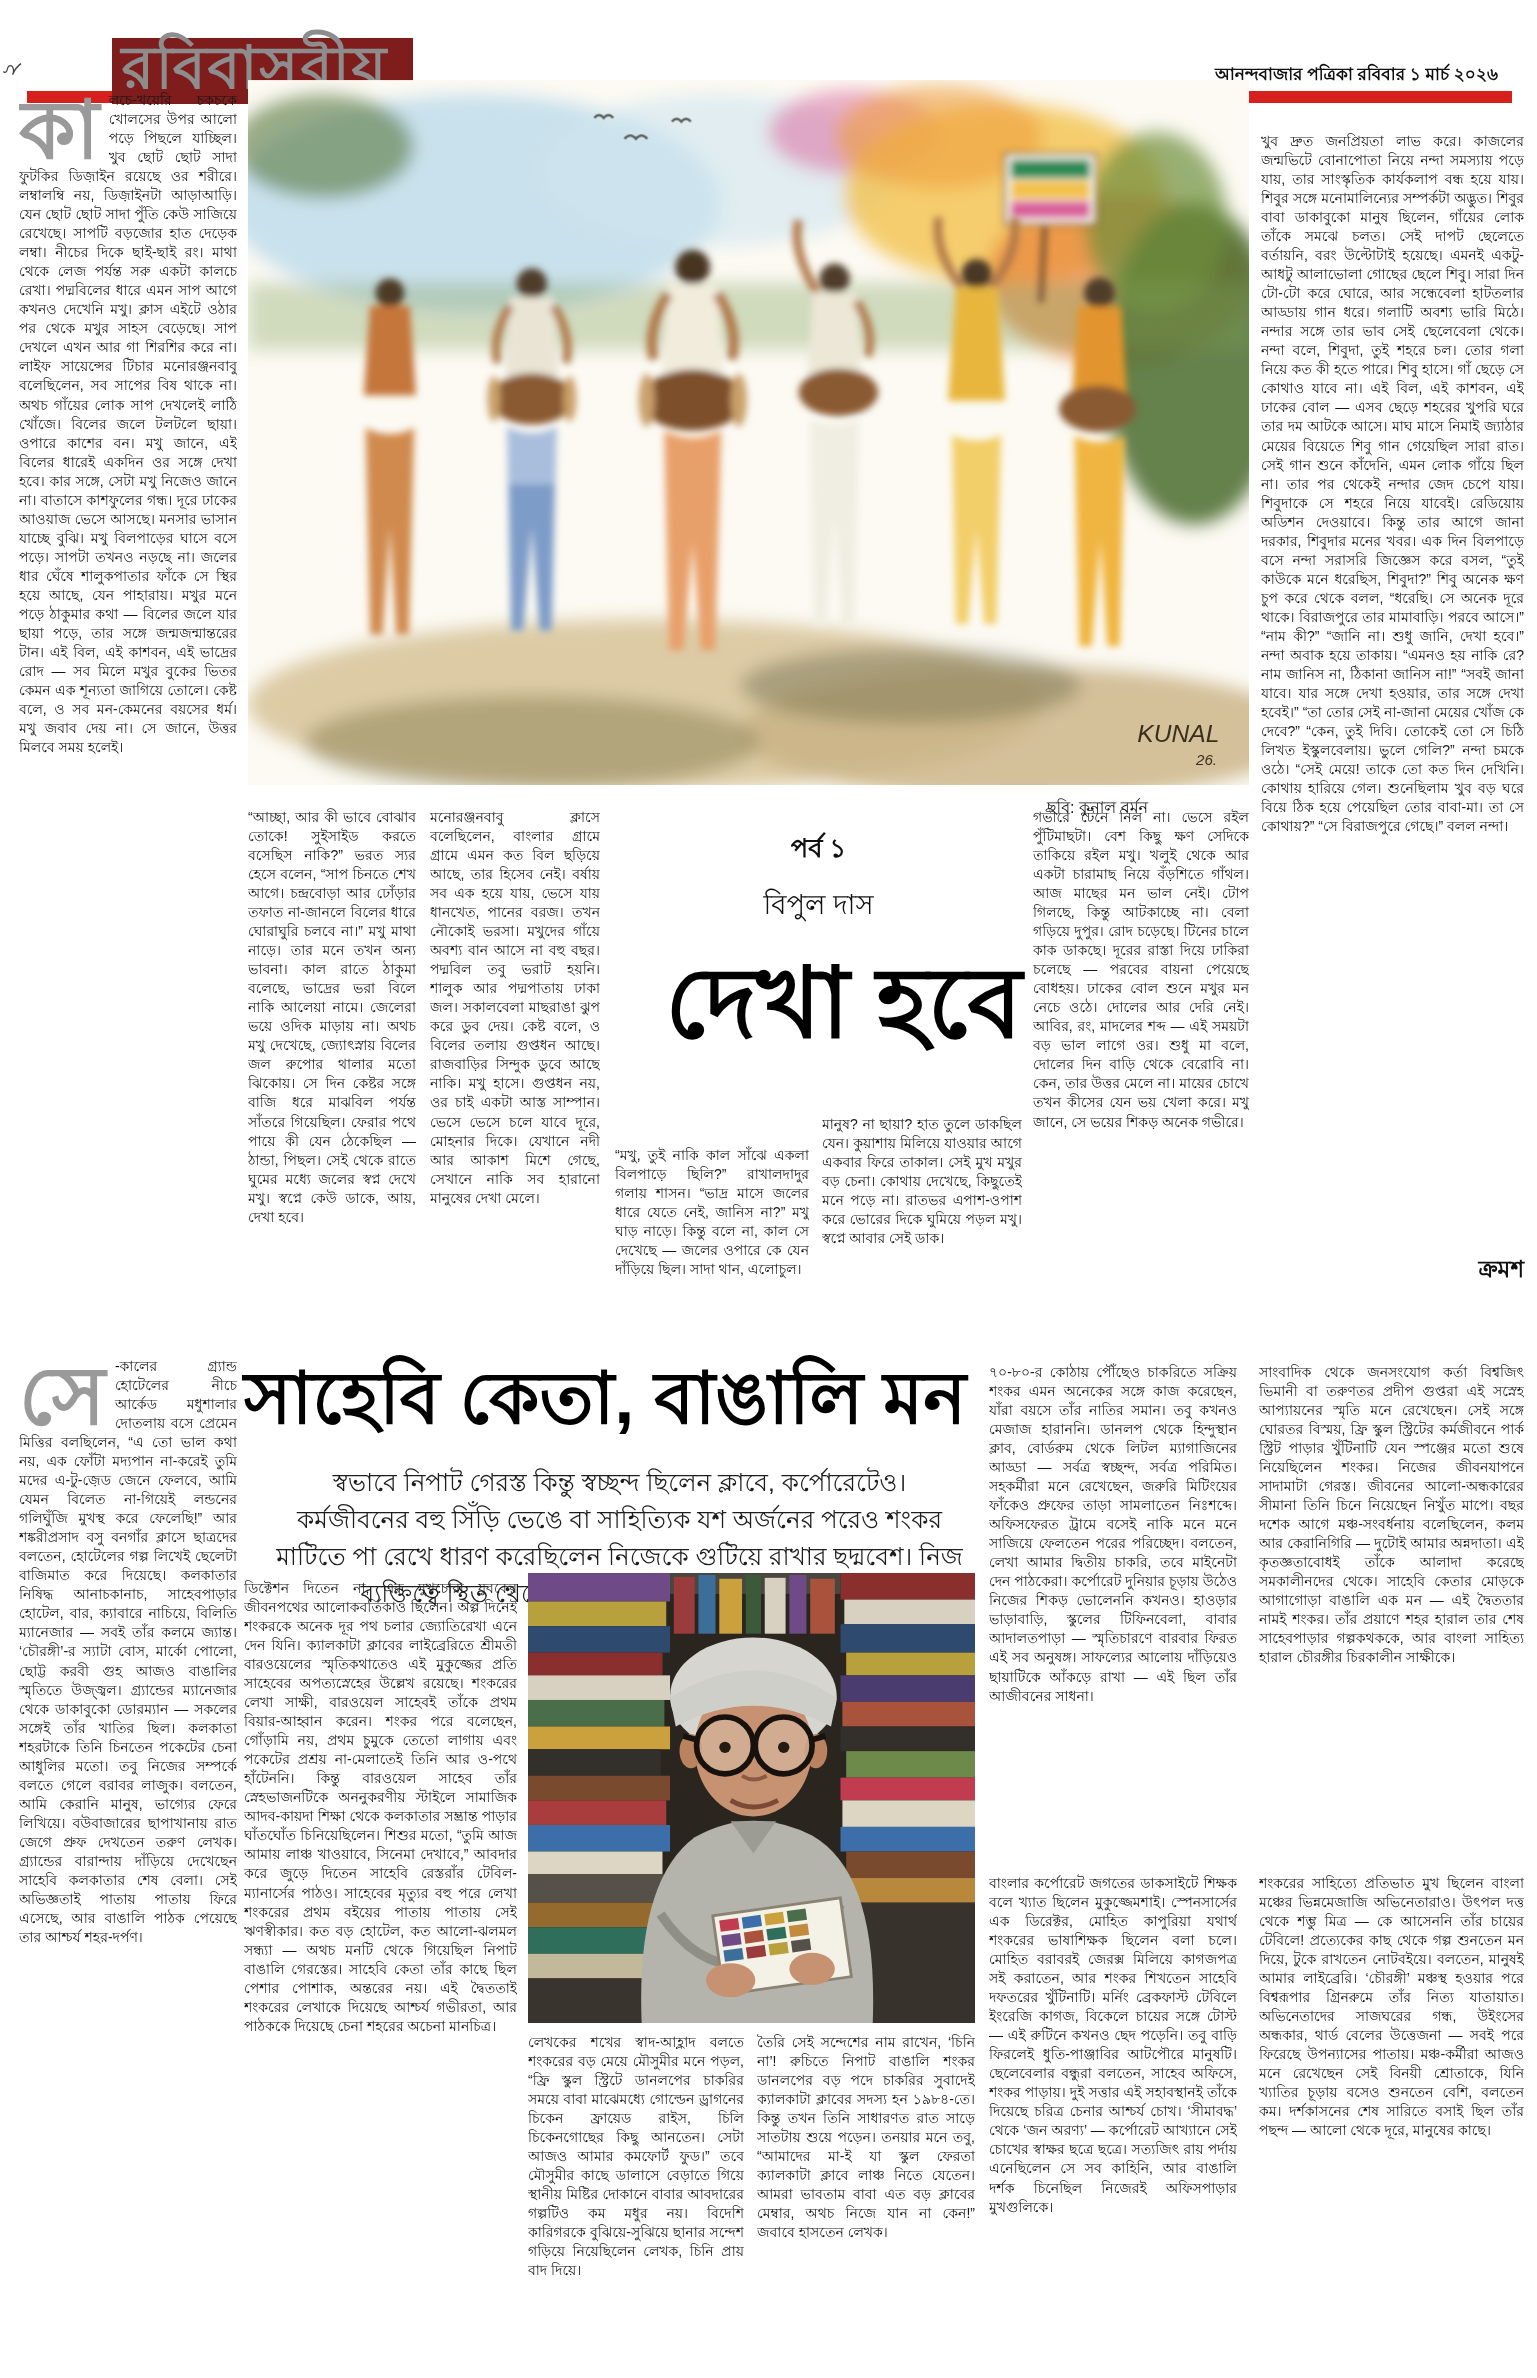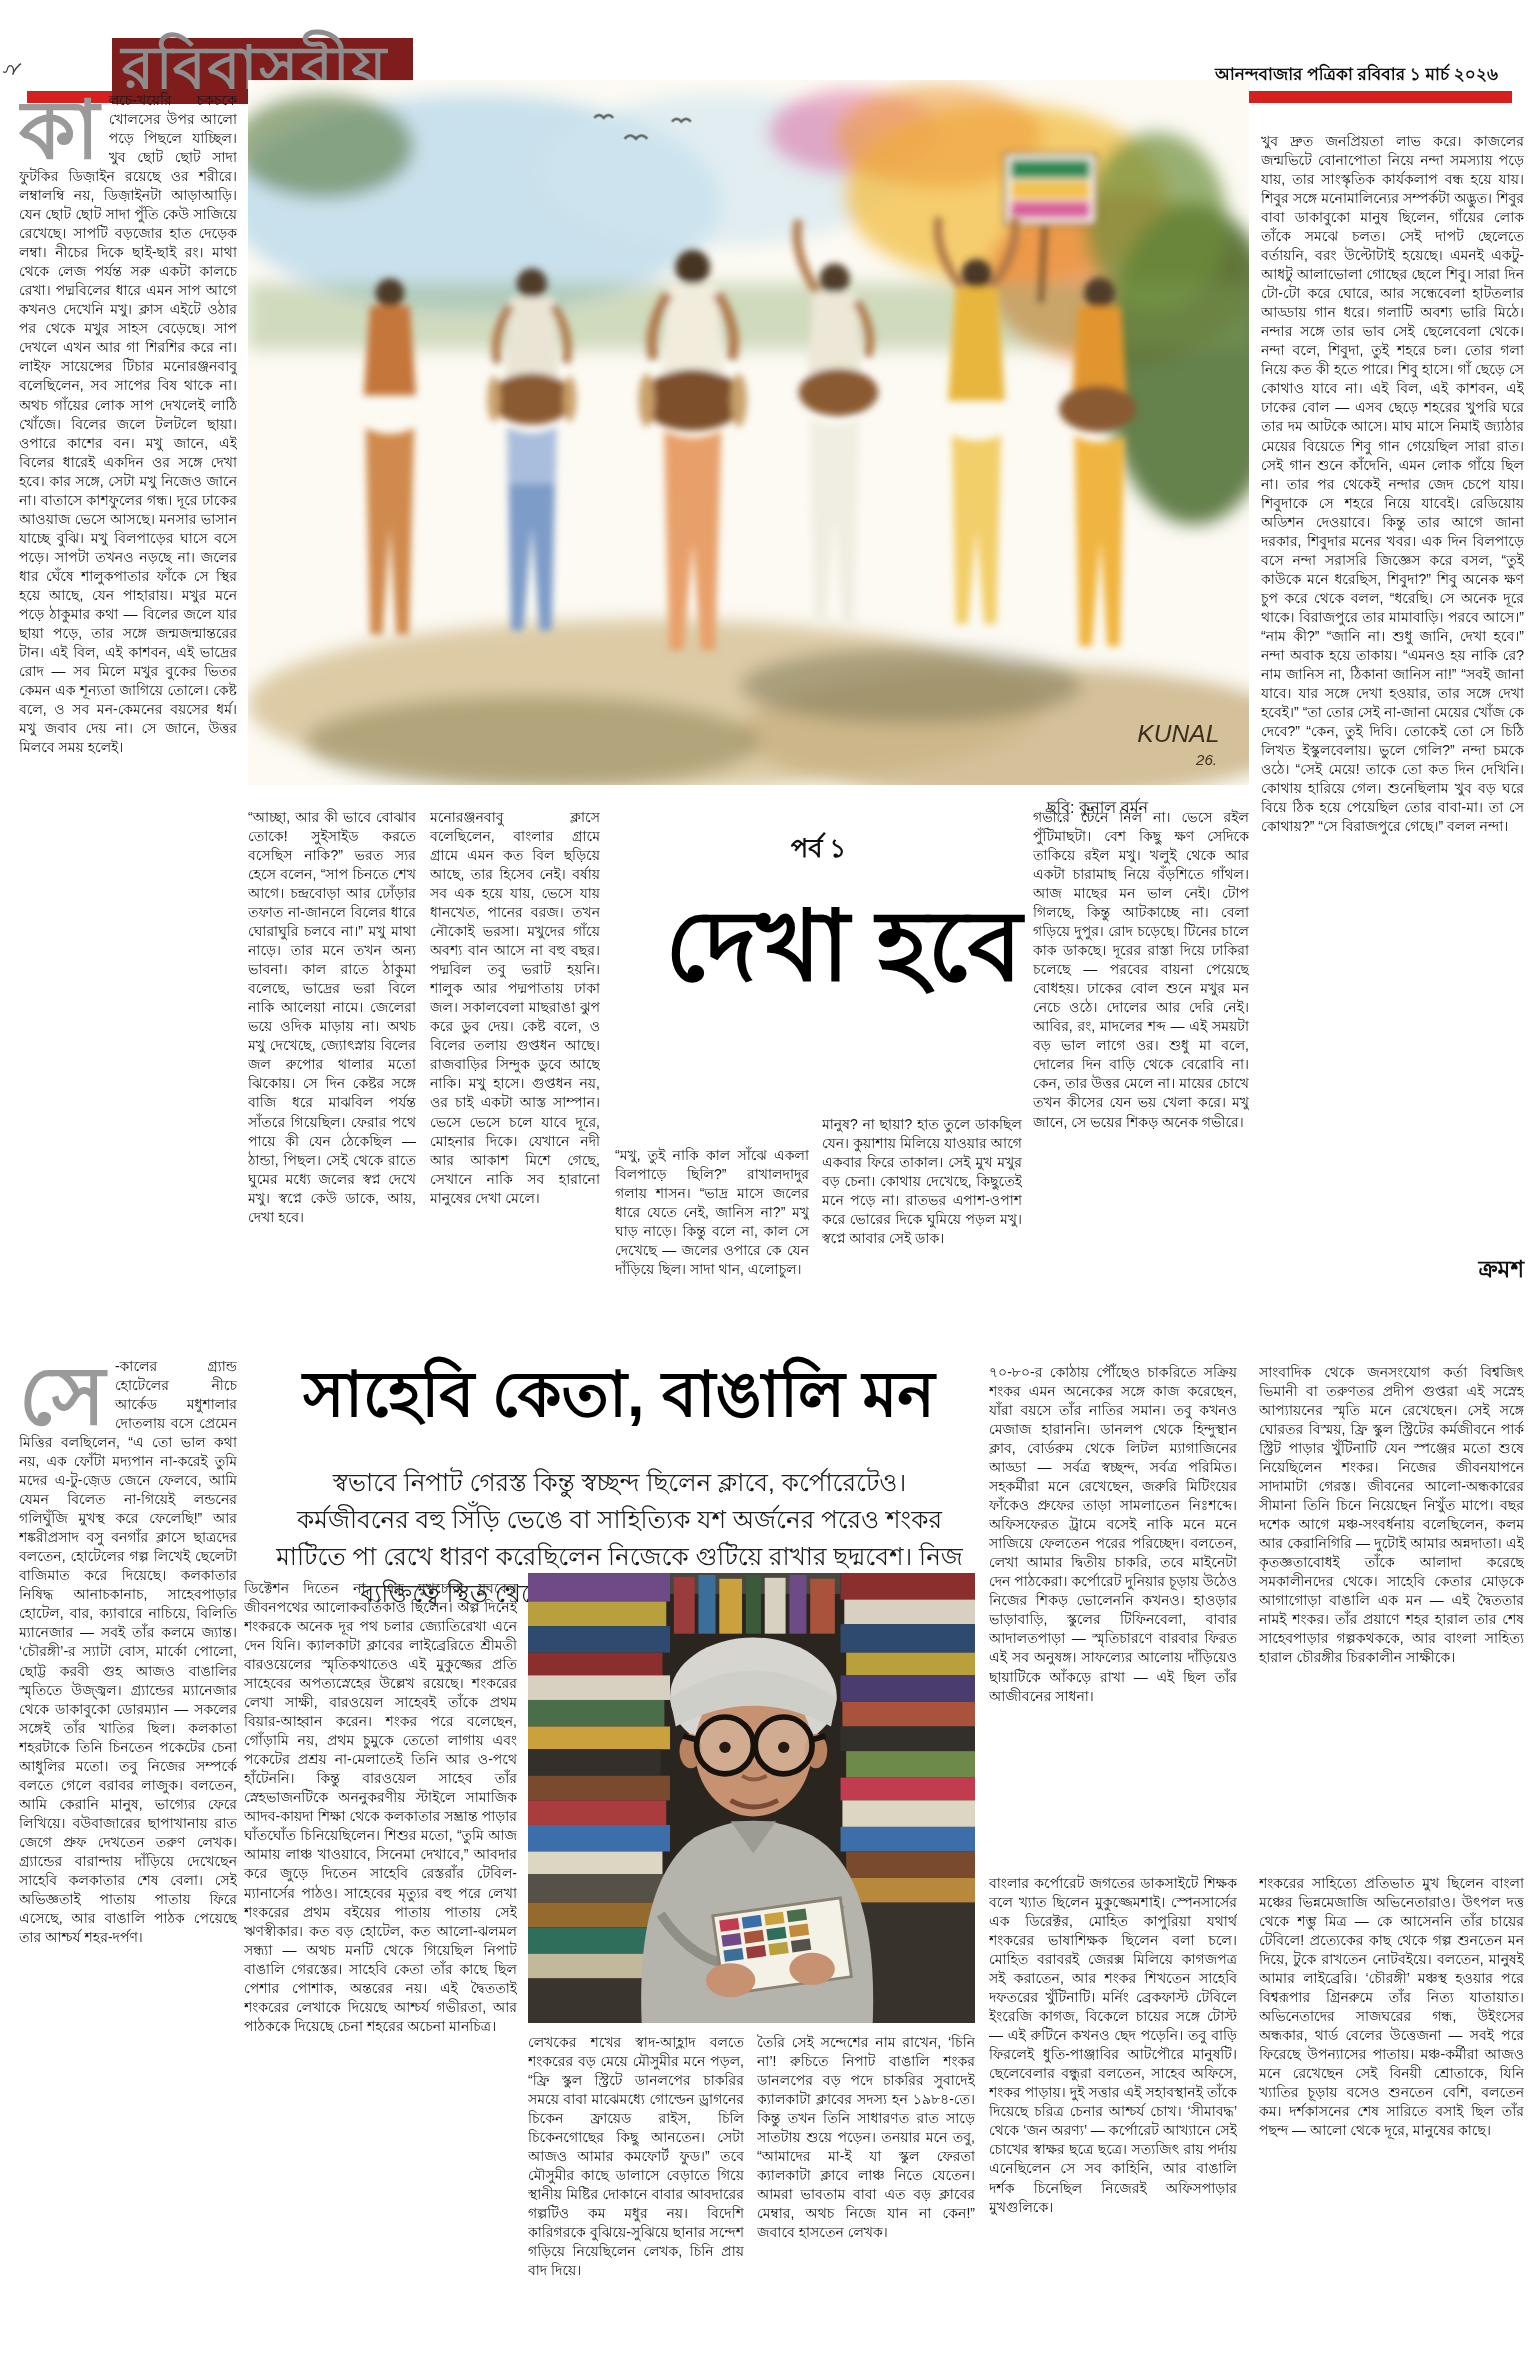--- a/index.html
+++ b/index.html
@@ -17,21 +17,21 @@
   .pageno{position:absolute;left:3.8px;top:49px;font-size:24.6px;color:#444;
           transform:rotate(-90deg);transform-origin:center}
   .edition{position:absolute;left:119px;top:79px;font-size:8.5px;color:#222;letter-spacing:0.9px}
   .dateline{position:absolute;right:40px;top:61px;font-size:17px;font-weight:bold;color:#111}
   .kicker{font-size:28px;font-weight:bold;color:#d7201d;text-align:center}
   .part{font-size:25.6px;font-weight:600;color:#111;text-align:center;margin-top:13.2px}
   .author{font-size:27.4px;color:#111;text-align:center;margin-top:11.4px}
   .novel-title{font-size:98px;font-weight:bold;color:#000;text-align:right;margin-top:24.6px;line-height:1}
   .credit{font-size:16px;font-weight:normal;color:#111;text-align:center}
   .kramash{font-size:23px;font-weight:bold;color:#111;text-align:right}
-  .feat-headline{font-size:63px;font-weight:bold;color:#000;text-align:center;line-height:1.05}
+  .feat-headline{font-size:72px;font-weight:bold;color:#000;line-height:1.05}
   .feat-deck{font-size:24.6px;line-height:1.5;color:#1d1d1d;text-align:center;font-weight:500}
   .feat-deck .byline{font-weight:bold;color:#000}
   svg{display:block}
 </style>
 </head>
 <body>
 
 <div class="redbar"></div>
 <div class="pageno">২</div>
 <div class="edition">XXCE</div>
@@ -143,20 +143,21 @@
 </svg>
 </div>
 
 <div class="abs credit" style="left:946px;top:795px;width:303px">ছবি: কুনাল বর্মন</div>
 
 <div class="abs bodytext" style="left:248px;top:808px;width:168px;height:464px">“আচ্ছা, আর কী ভাবে বোঝাব তোকে! সুইসাইড করতে বসেছিস নাকি?” ভরত স্যর হেসে বলেন, “সাপ চিনতে শেখ আগে। চন্দ্রবোড়া আর ঢোঁড়ার তফাত না-জানলে বিলের ধারে ঘোরাঘুরি চলবে না।” মখু মাথা নাড়ে। তার মনে তখন অন্য ভাবনা। কাল রাতে ঠাকুমা বলেছে, ভাদ্রের ভরা বিলে নাকি আলেয়া নামে। জেলেরা ভয়ে ওদিক মাড়ায় না। অথচ মখু দেখেছে, জ্যোৎস্নায় বিলের জল রুপোর থালার মতো ঝিকোয়। সে দিন কেষ্টর সঙ্গে বাজি ধরে মাঝবিল পর্যন্ত সাঁতরে গিয়েছিল। ফেরার পথে পায়ে কী যেন ঠেকেছিল — ঠান্ডা, পিছল। সেই থেকে রাতে ঘুমের মধ্যে জলের স্বপ্ন দেখে মখু। স্বপ্নে কেউ ডাকে, আয়, দেখা হবে।</div>
 <div class="abs bodytext" style="left:430px;top:808px;width:170px;height:464px">মনোরঞ্জনবাবু ক্লাসে বলেছিলেন, বাংলার গ্রামে গ্রামে এমন কত বিল ছড়িয়ে আছে, তার হিসেব নেই। বর্ষায় সব এক হয়ে যায়, ভেসে যায় ধানখেত, পানের বরজ। তখন নৌকোই ভরসা। মখুদের গাঁয়ে অবশ্য বান আসে না বহু বছর। পদ্মবিল তবু ভরাট হয়নি। শালুক আর পদ্মপাতায় ঢাকা জল। সকালবেলা মাছরাঙা ঝুপ করে ডুব দেয়। কেষ্ট বলে, ও বিলের তলায় গুপ্তধন আছে। রাজবাড়ির সিন্দুক ডুবে আছে নাকি। মখু হাসে। গুপ্তধন নয়, ওর চাই একটা আস্ত সাম্পান। ভেসে ভেসে চলে যাবে দূরে, মোহনার দিকে। যেখানে নদী আর আকাশ মিশে গেছে, সেখানে নাকি সব হারানো মানুষের দেখা মেলে।</div>
 
 <div class="abs" style="left:615px;top:816px;width:407px">
   <div class="part">পর্ব ১</div>
+  <div class="author">বিপুল দাস</div>
   <div class="novel-title">দেখা হবে</div>
 </div>
 
 <div class="abs bodytext" style="left:615px;top:1146px;width:194px;height:157px">“মখু, তুই নাকি কাল সাঁঝে একলা বিলপাড়ে ছিলি?” রাখালদাদুর গলায় শাসন। “ভাদ্র মাসে জলের ধারে যেতে নেই, জানিস না?” মখু ঘাড় নাড়ে। কিন্তু বলে না, কাল সে দেখেছে — জলের ওপারে কে যেন দাঁড়িয়ে ছিল। সাদা থান, এলোচুল।</div>
 <div class="abs bodytext" style="left:822px;top:1115px;width:200px;height:157px">মানুষ? না ছায়া? হাত তুলে ডাকছিল যেন। কুয়াশায় মিলিয়ে যাওয়ার আগে একবার ফিরে তাকাল। সেই মুখ মখুর বড় চেনা। কোথায় দেখেছে, কিছুতেই মনে পড়ে না। রাতভর এপাশ-ওপাশ করে ভোরের দিকে ঘুমিয়ে পড়ল মখু। স্বপ্নে আবার সেই ডাক।</div>
 <div class="abs bodytext" style="left:1033px;top:808px;width:216px;height:464px">গভীরে টেনে নিল না। ভেসে রইল পুঁটিমাছটা। বেশ কিছু ক্ষণ সেদিকে তাকিয়ে রইল মখু। খলুই থেকে আর একটা চারামাছ নিয়ে বঁড়শিতে গাঁথল। আজ মাছের মন ভাল নেই। টোপ গিলছে, কিন্তু আটকাচ্ছে না। বেলা গড়িয়ে দুপুর। রোদ চড়েছে। টিনের চালে কাক ডাকছে। দূরের রাস্তা দিয়ে ঢাকিরা চলেছে — পরবের বায়না পেয়েছে বোধহয়। ঢাকের বোল শুনে মখুর মন নেচে ওঠে। দোলের আর দেরি নেই। আবির, রং, মাদলের শব্দ — এই সময়টা বড় ভাল লাগে ওর। শুধু মা বলে, দোলের দিন বাড়ি থেকে বেরোবি না। কেন, তার উত্তর মেলে না। মায়ের চোখে তখন কীসের যেন ভয় খেলা করে। মখু জানে, সে ভয়ের শিকড় অনেক গভীরে।</div>
 <div class="abs bodytext" style="left:1261px;top:132px;width:263px;height:1115px">খুব দ্রুত জনপ্রিয়তা লাভ করে। কাজলের জন্মভিটে বোনাপোতা নিয়ে নন্দা সমস্যায় পড়ে যায়, তার সাংস্কৃতিক কার্যকলাপ বন্ধ হয়ে যায়। শিবুর সঙ্গে মনোমালিন্যের সম্পর্কটা অদ্ভুত। শিবুর বাবা ডাকাবুকো মানুষ ছিলেন, গাঁয়ের লোক তাঁকে সমঝে চলত। সেই দাপট ছেলেতে বর্তায়নি, বরং উল্টোটাই হয়েছে। এমনই একটু-আধটু আলাভোলা গোছের ছেলে শিবু। সারা দিন টো-টো করে ঘোরে, আর সন্ধেবেলা হাটতলার আড্ডায় গান ধরে। গলাটি অবশ্য ভারি মিঠে। নন্দার সঙ্গে তার ভাব সেই ছেলেবেলা থেকে। নন্দা বলে, শিবুদা, তুই শহরে চল। তোর গলা নিয়ে কত কী হতে পারে। শিবু হাসে। গাঁ ছেড়ে সে কোথাও যাবে না। এই বিল, এই কাশবন, এই ঢাকের বোল — এসব ছেড়ে শহরের খুপরি ঘরে তার দম আটকে আসে। মাঘ মাসে নিমাই জ্যাঠার মেয়ের বিয়েতে শিবু গান গেয়েছিল সারা রাত। সেই গান শুনে কাঁদেনি, এমন লোক গাঁয়ে ছিল না। তার পর থেকেই নন্দার জেদ চেপে যায়। শিবুদাকে সে শহরে নিয়ে যাবেই। রেডিয়োয় অডিশন দেওয়াবে। কিন্তু তার আগে জানা দরকার, শিবুদার মনের খবর। এক দিন বিলপাড়ে বসে নন্দা সরাসরি জিজ্ঞেস করে বসল, “তুই কাউকে মনে ধরেছিস, শিবুদা?” শিবু অনেক ক্ষণ চুপ করে থেকে বলল, “ধরেছি। সে অনেক দূরে থাকে। বিরাজপুরে তার মামাবাড়ি। পরবে আসে।” “নাম কী?” “জানি না। শুধু জানি, দেখা হবে।” নন্দা অবাক হয়ে তাকায়। “এমনও হয় নাকি রে? নাম জানিস না, ঠিকানা জানিস না!” “সবই জানা যাবে। যার সঙ্গে দেখা হওয়ার, তার সঙ্গে দেখা হবেই।” “তা তোর সেই না-জানা মেয়ের খোঁজ কে দেবে?” “কেন, তুই দিবি। তোকেই তো সে চিঠি লিখত ইস্কুলবেলায়। ভুলে গেলি?” নন্দা চমকে ওঠে। “সেই মেয়ে! তাকে তো কত দিন দেখিনি। কোথায় হারিয়ে গেল। শুনেছিলাম খুব বড় ঘরে বিয়ে ঠিক হয়ে পেয়েছিল তোর বাবা-মা। তা সে কোথায়?” “সে বিরাজপুরে গেছে।” বলল নন্দা।</div>
 <div class="abs kramash" style="left:1363px;top:1251px;width:161px">ক্রমশ</div>
 
 <div class="abs bodytext" style="left:19px;top:1357px;width:218px;height:1005px">

